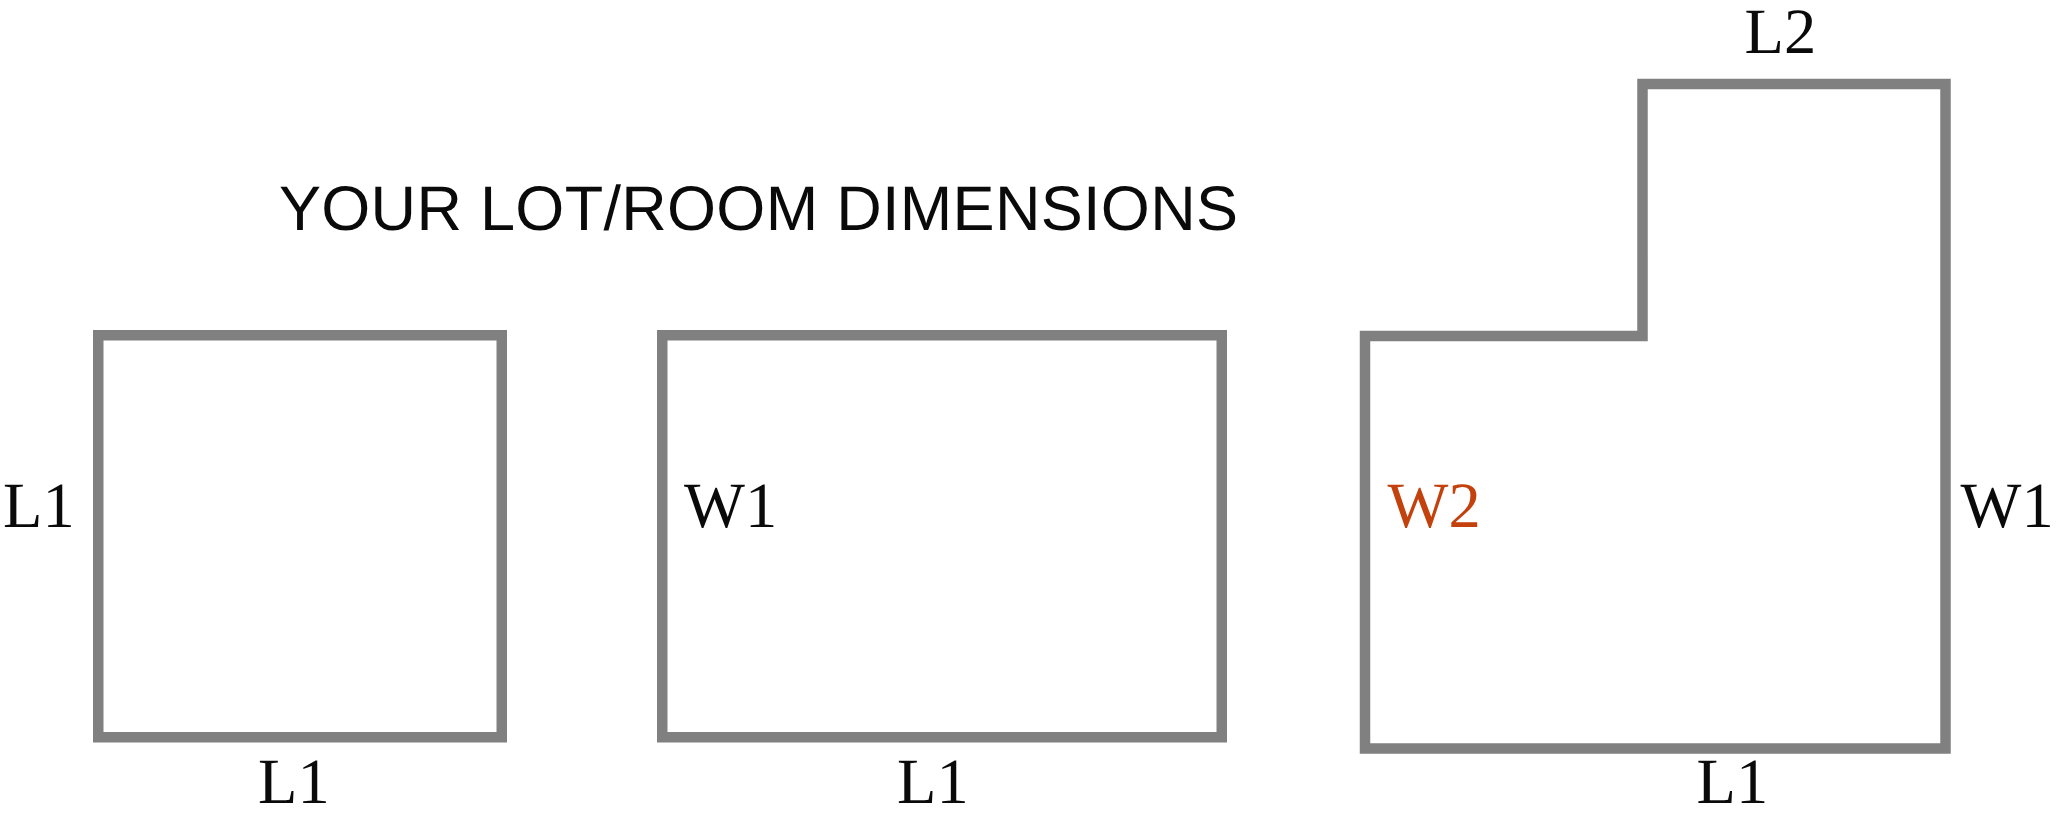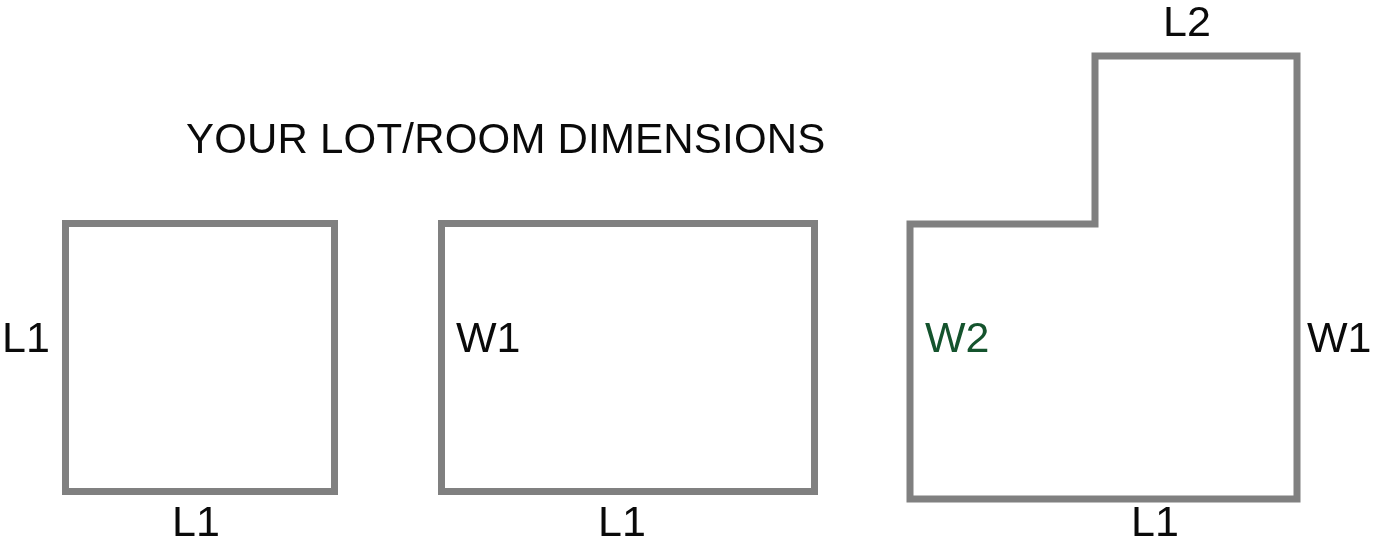--- a/index.html
+++ b/index.html
@@ -69,20 +69,21 @@
     height: 458px;
     display: block;
   }
   
   .dim-label {
     position: absolute;
     font-size: 43px;
     line-height: 43px;
     color: #0a0a0a;
     white-space: nowrap;
+    font-family: Liberation Serif, serif;
   }
   
   #square-label-left   { left: 2px;   top: 316px; }
   #square-label-bottom { left: 172px; top: 500px; }
   
   #rect-label-width    { left: 456px; top: 316px; }
   #rect-label-bottom   { left: 598px; top: 500px; }
   
   #l-label-top    { left: 1163px; top: 0px;   }
   #l-label-right  { left: 1307px; top: 316px; }
@@ -108,16 +109,16 @@
     <div id="rect-label-bottom" class="dim-label" style="color: rgb(10, 10, 10);">L1</div>
   </div>
 
   <div id="shape-l-group" class="shape-group">
     <svg id="l-shape-svg" viewBox="0 0 402 458">
       <polygon points="192,11 394,11 394,454 7,454 7,179 192,179" fill="#ffffff" stroke="#808080" stroke-width="7" stroke-linejoin="miter"></polygon>
     </svg>
   </div>
   <div id="l-label-top" class="dim-label" style="color: rgb(10, 10, 10);">L2</div>
   <div id="l-label-right" class="dim-label" style="color: rgb(10, 10, 10);">W1</div>
-  <div id="l-label-left" class="dim-label" style="color: #14532d;">W2</div>
+  <div id="l-label-left" class="dim-label" style="color: #c2410c;">W2</div>
   <div id="l-label-bottom" class="dim-label" style="color: rgb(10, 10, 10);">L1</div>
 
 </div>
 
 </body></html>

